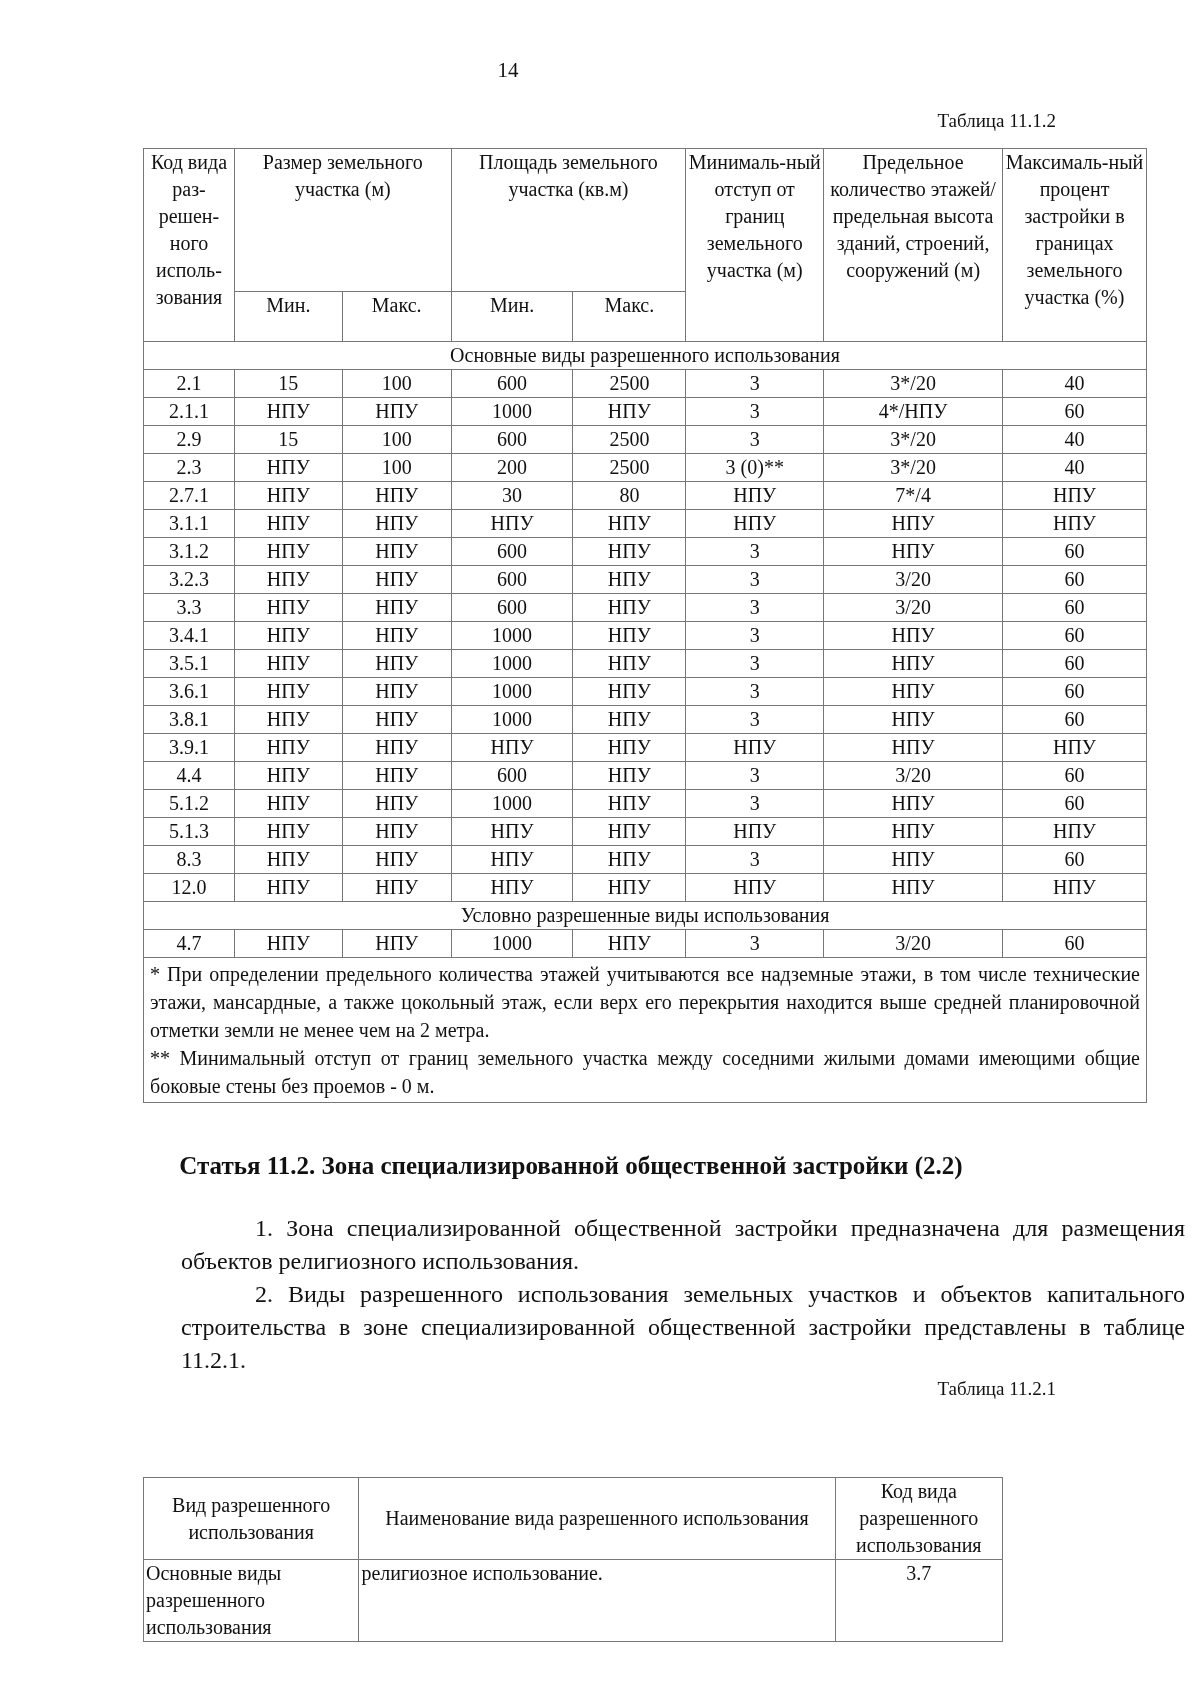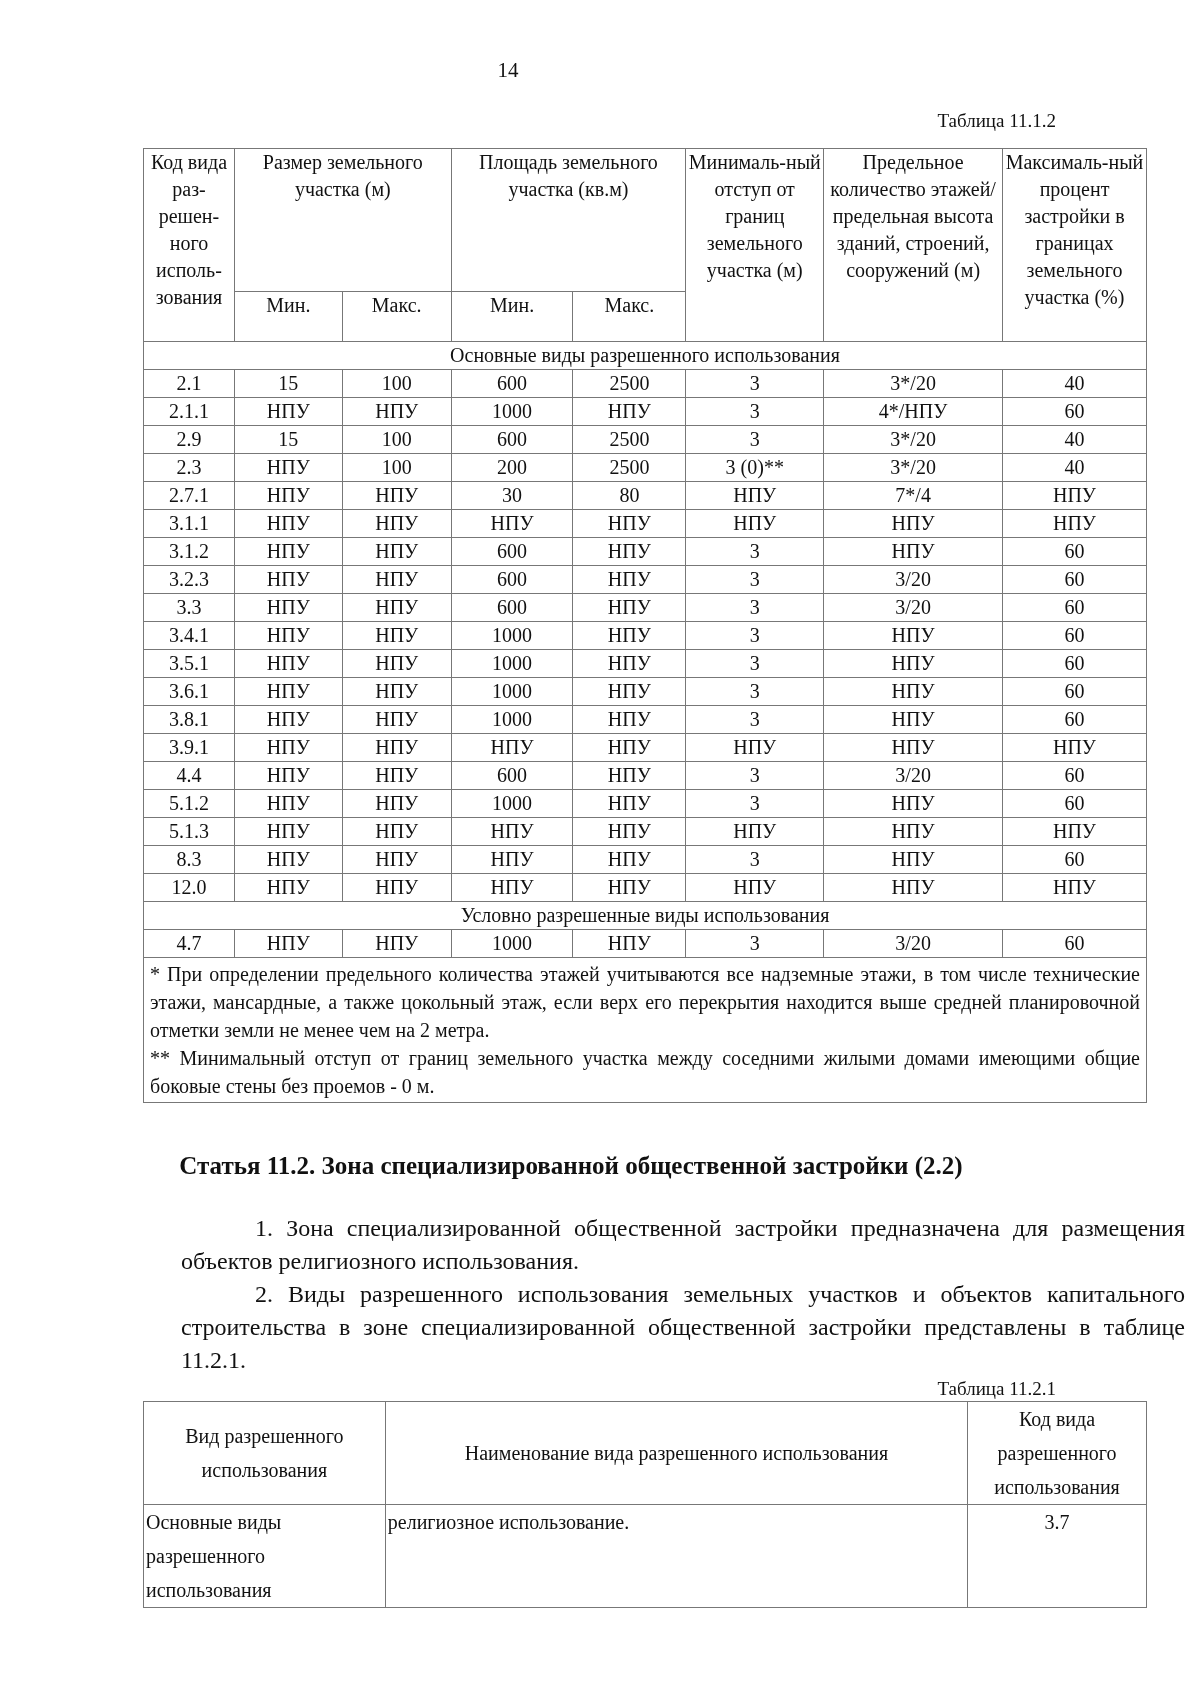--- a/index.html
+++ b/index.html
@@ -9,21 +9,21 @@
   table{border-collapse:collapse;position:absolute;}
   td{border:1.5px solid #777;padding:0 2px;text-align:center;vertical-align:top;}
   #t1{left:143px;top:148px;width:1004px;font-size:20px;line-height:27px;}
   #t1 td{height:27px;line-height:27px;}
   #t1 .hdr td{vertical-align:top;}
   #t1 .sec td{text-align:center;}
   #t1 .note td{text-align:justify;text-align-last:left;line-height:28px;padding:2px 6px;}
   .heading{position:absolute;left:0;width:1142px;top:1152px;text-align:center;font-weight:bold;font-size:25px;}
   .para{position:absolute;left:143px;width:1004px;font-size:24px;line-height:33px;text-align:justify;margin-left:38px;}
   .para .ind{display:inline-block;width:74px;}
-  #t2{left:143px;top:1401px;width:1004px;font-size:20px;line-height:34px;}
+  #t2{left:143px;top:1477px;width:860px;font-size:20px;line-height:27px;}
   #t2 td{vertical-align:middle;}
   #t2 .left{text-align:left;vertical-align:top;}
 </style>
 </head>
 <body>
 
 <div class="page-num">14</div>
 
 <div class="tcap" style="top:110px;">Таблица 11.1.2</div>
 

